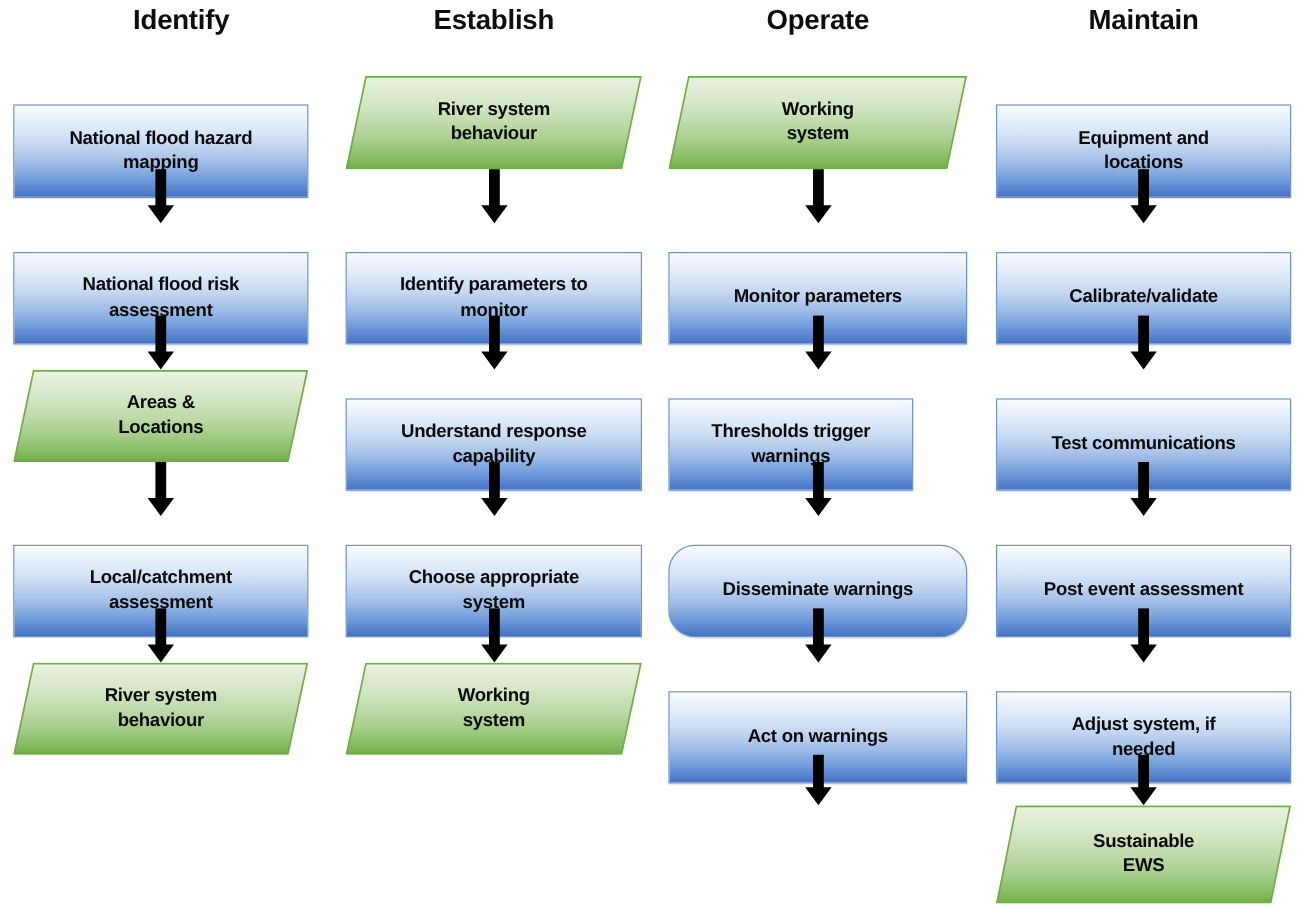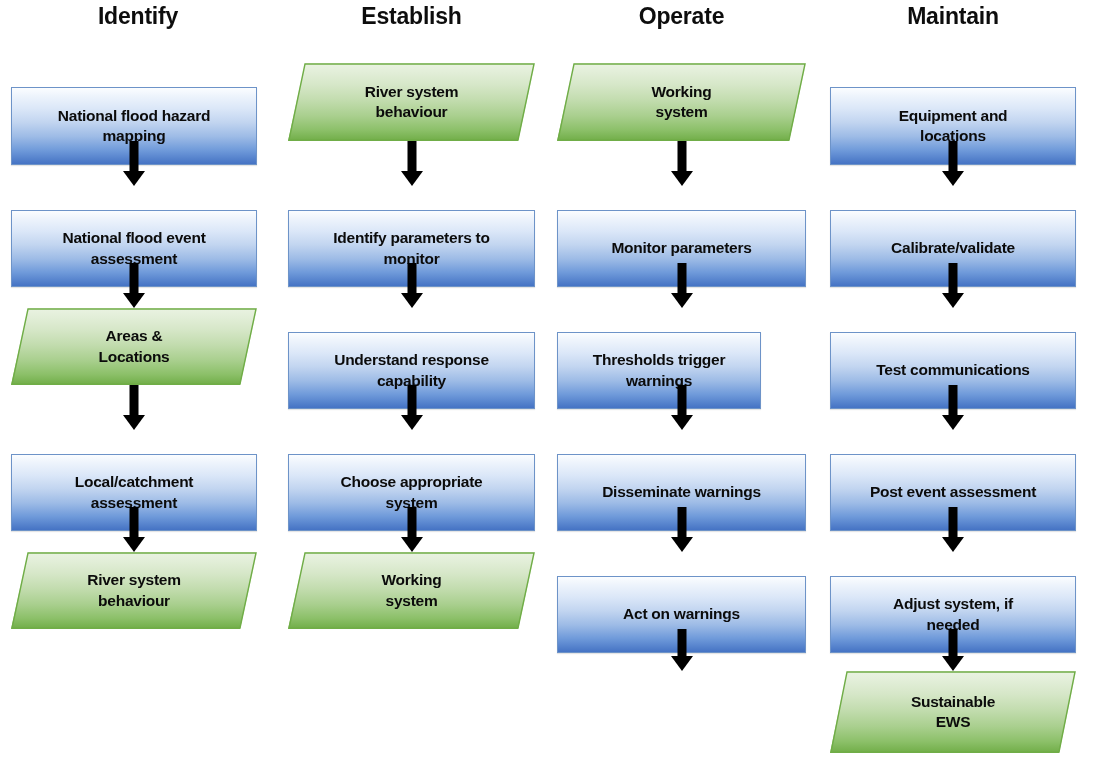--- a/index.html
+++ b/index.html
@@ -98,31 +98,31 @@
     width:0;height:0;
     border-left:11px solid transparent;
     border-right:11px solid transparent;
     border-top:15px solid #000000;
   }
 </style>
 </head>
 <body>
 
 <div id="canvas">
-    <div class="col-header" style="left: 15px; top: 3px; width: 246px;">Identify</div>
+    <div class="col-header" style="left: 28px; top: 3px; width: 246px;">Identify</div>
     <div class="node process" style="left: 11px; top: 63px; width: 246px; height: 78px; --sk: 17px;">
       <div class="label">National flood hazard
 mapping</div>
     </div>
     <div class="arrow" style="left: 120px; top: 141px; width: 28px; height: 45px;">
       <div class="shaft" style="width: 9px; height: 31px;"></div>
       <div class="head"></div>
     </div>
     <div class="node process" style="left: 11px; top: 186px; width: 246px; height: 77px; --sk: 17px;">
-      <div class="label">National flood event
+      <div class="label">National flood risk
 assessment</div>
     </div>
     <div class="arrow" style="left: 120px; top: 263px; width: 28px; height: 45px;">
       <div class="shaft" style="width: 9px; height: 31px;"></div>
       <div class="head"></div>
     </div>
     <div class="node data" style="left: 11px; top: 308px; width: 246px; height: 77px; --sk: 17px;">
       <div class="shape"></div>
       <svg class="edge" viewBox="0 0 246 77" preserveAspectRatio="none">
         <polygon points="17,1 245,1 229,76 1,76" fill="none" stroke="#70ad47" stroke-width="1.4"></polygon>
@@ -216,21 +216,21 @@
       <div class="head"></div>
     </div>
     <div class="node process" style="left: 557px; top: 308px; width: 204px; height: 77px; --sk: 17px;">
       <div class="label">Thresholds trigger
 warnings</div>
     </div>
     <div class="arrow" style="left: 667.5px; top: 385px; width: 28px; height: 45px;">
       <div class="shaft" style="width: 9px; height: 31px;"></div>
       <div class="head"></div>
     </div>
-    <div class="node process" style="left: 557px; top: 430px; width: 249px; height: 77px; --sk: 17px;">
+    <div class="node process" style="left: 557px; top: 430px; width: 249px; height: 77px; border-radius: 22px; --sk: 17px;">
       <div class="label">Disseminate warnings</div>
     </div>
     <div class="arrow" style="left: 667.5px; top: 507px; width: 28px; height: 45px;">
       <div class="shaft" style="width: 9px; height: 31px;"></div>
       <div class="head"></div>
     </div>
     <div class="node process" style="left: 557px; top: 552px; width: 249px; height: 77px; --sk: 17px;">
       <div class="label">Act on warnings</div>
     </div>
     <div class="arrow" style="left: 667.5px; top: 629px; width: 28px; height: 42px;">

